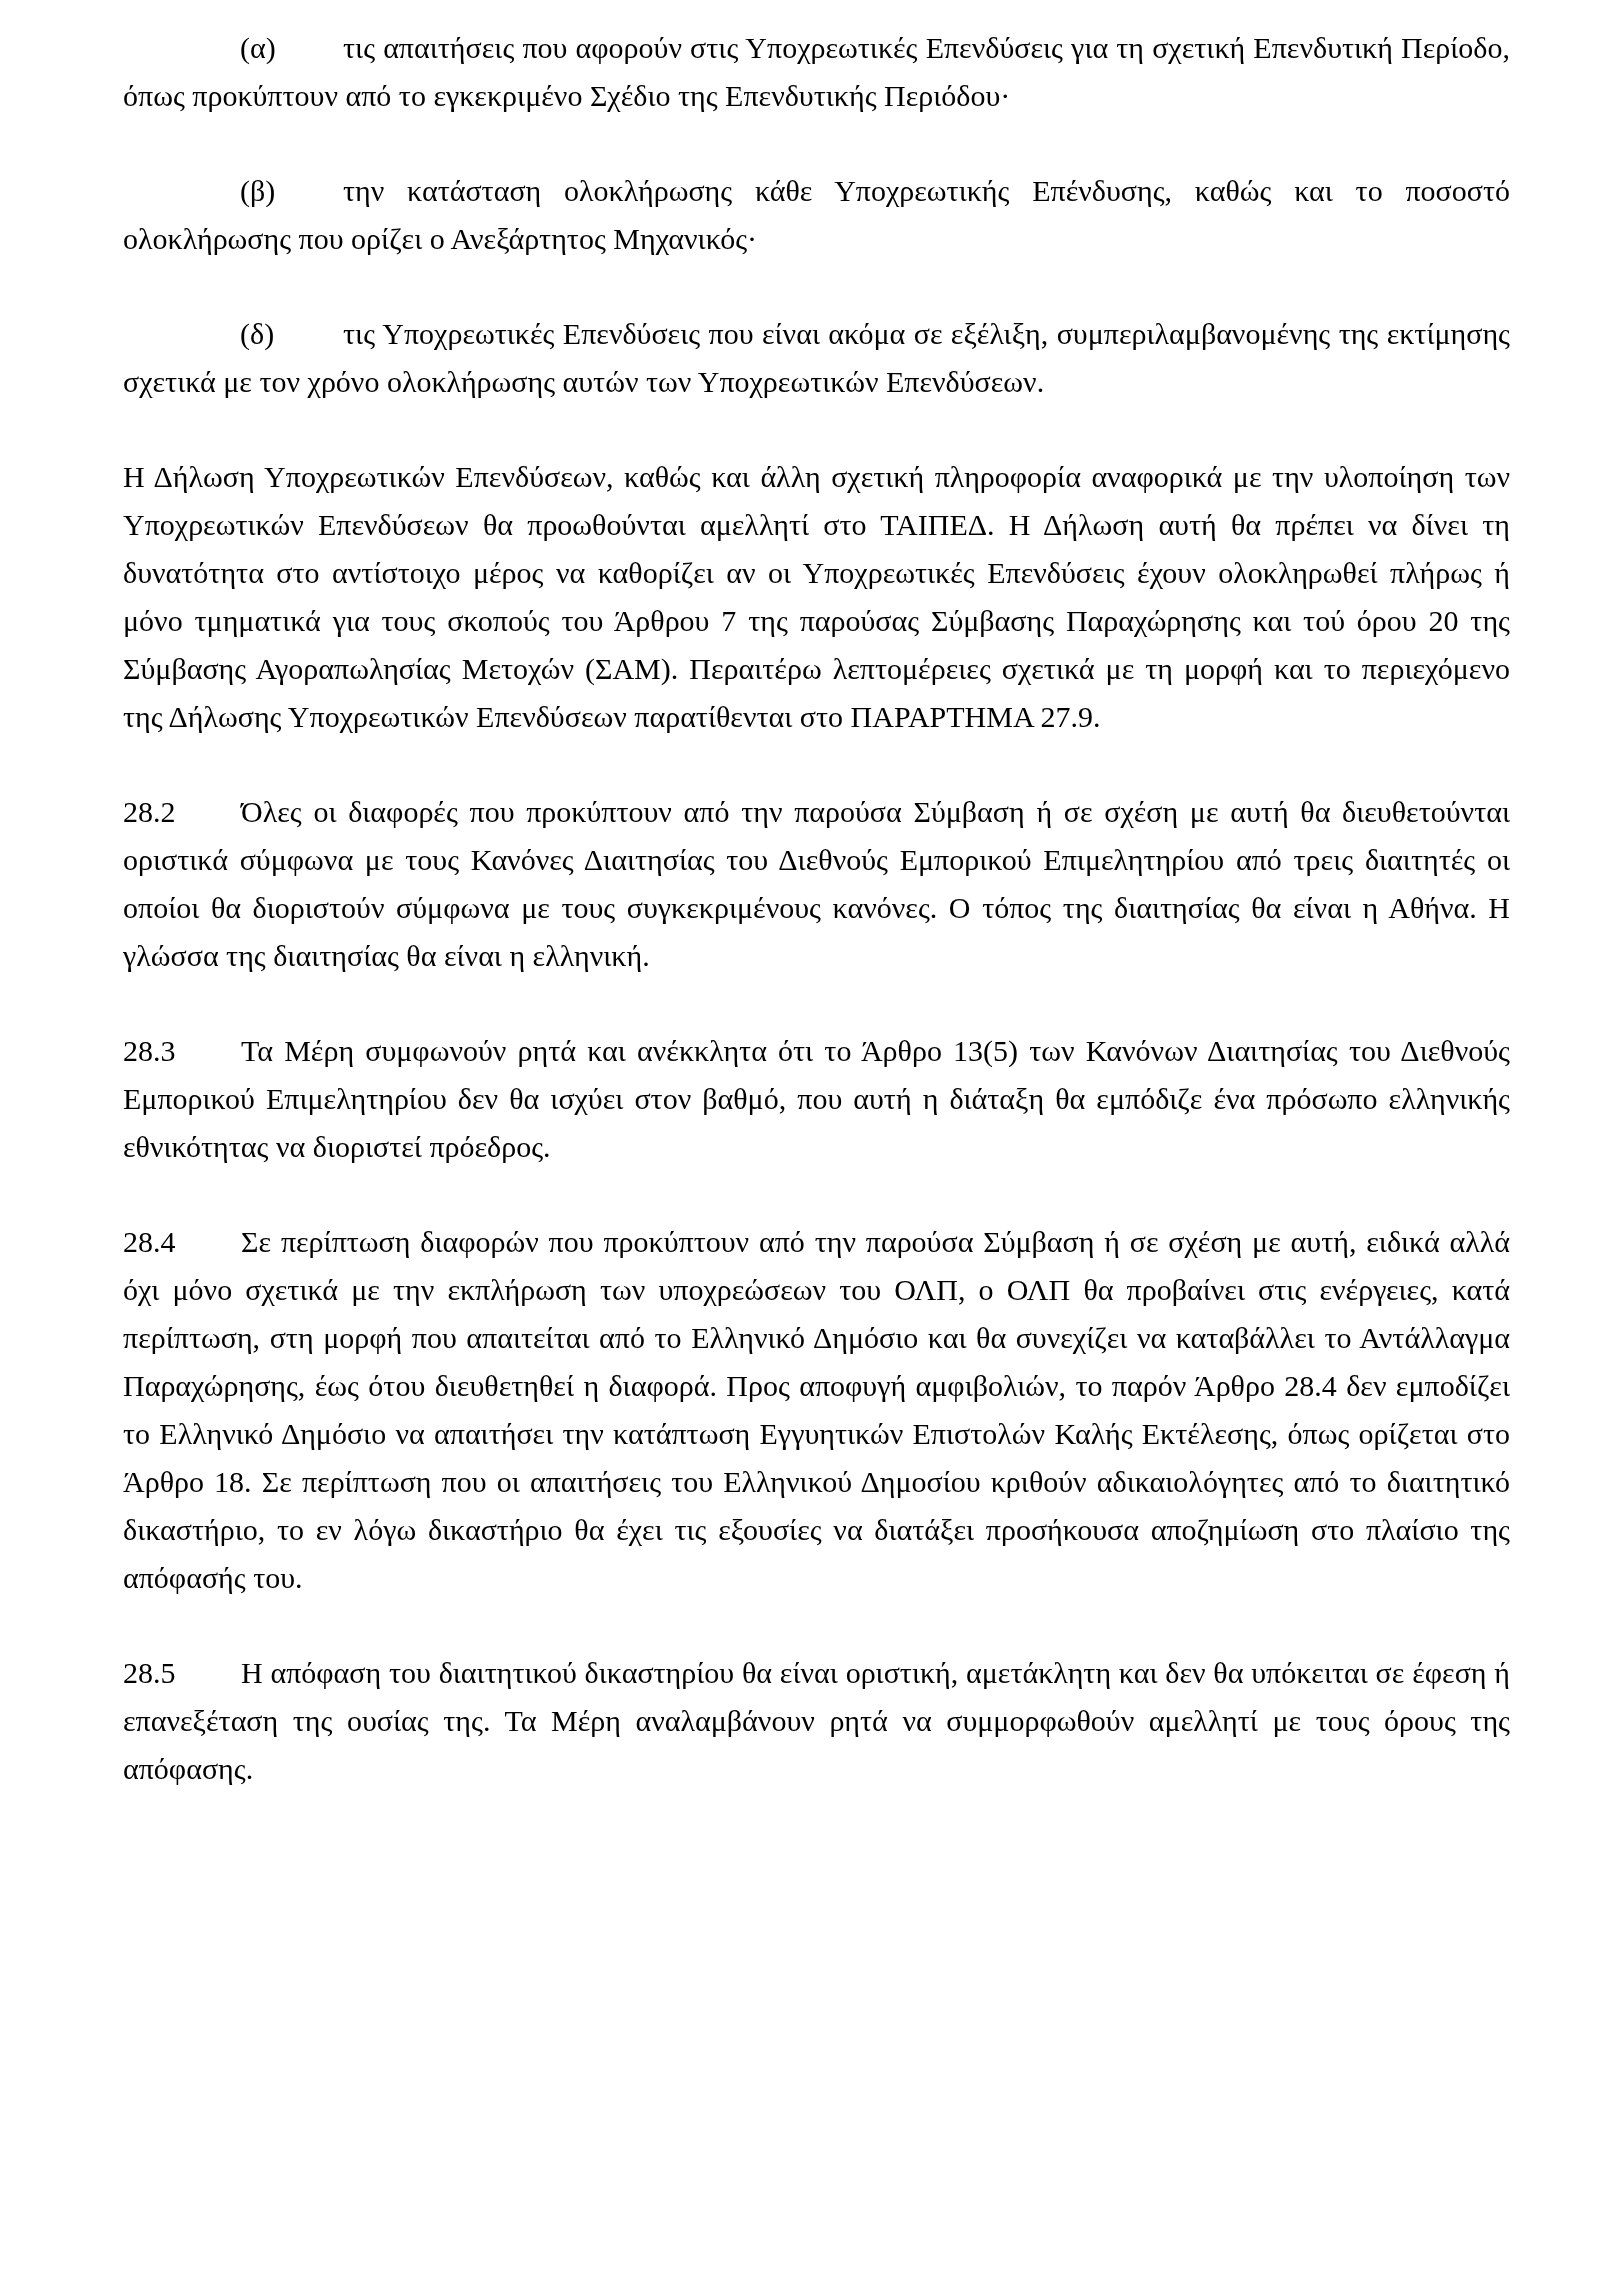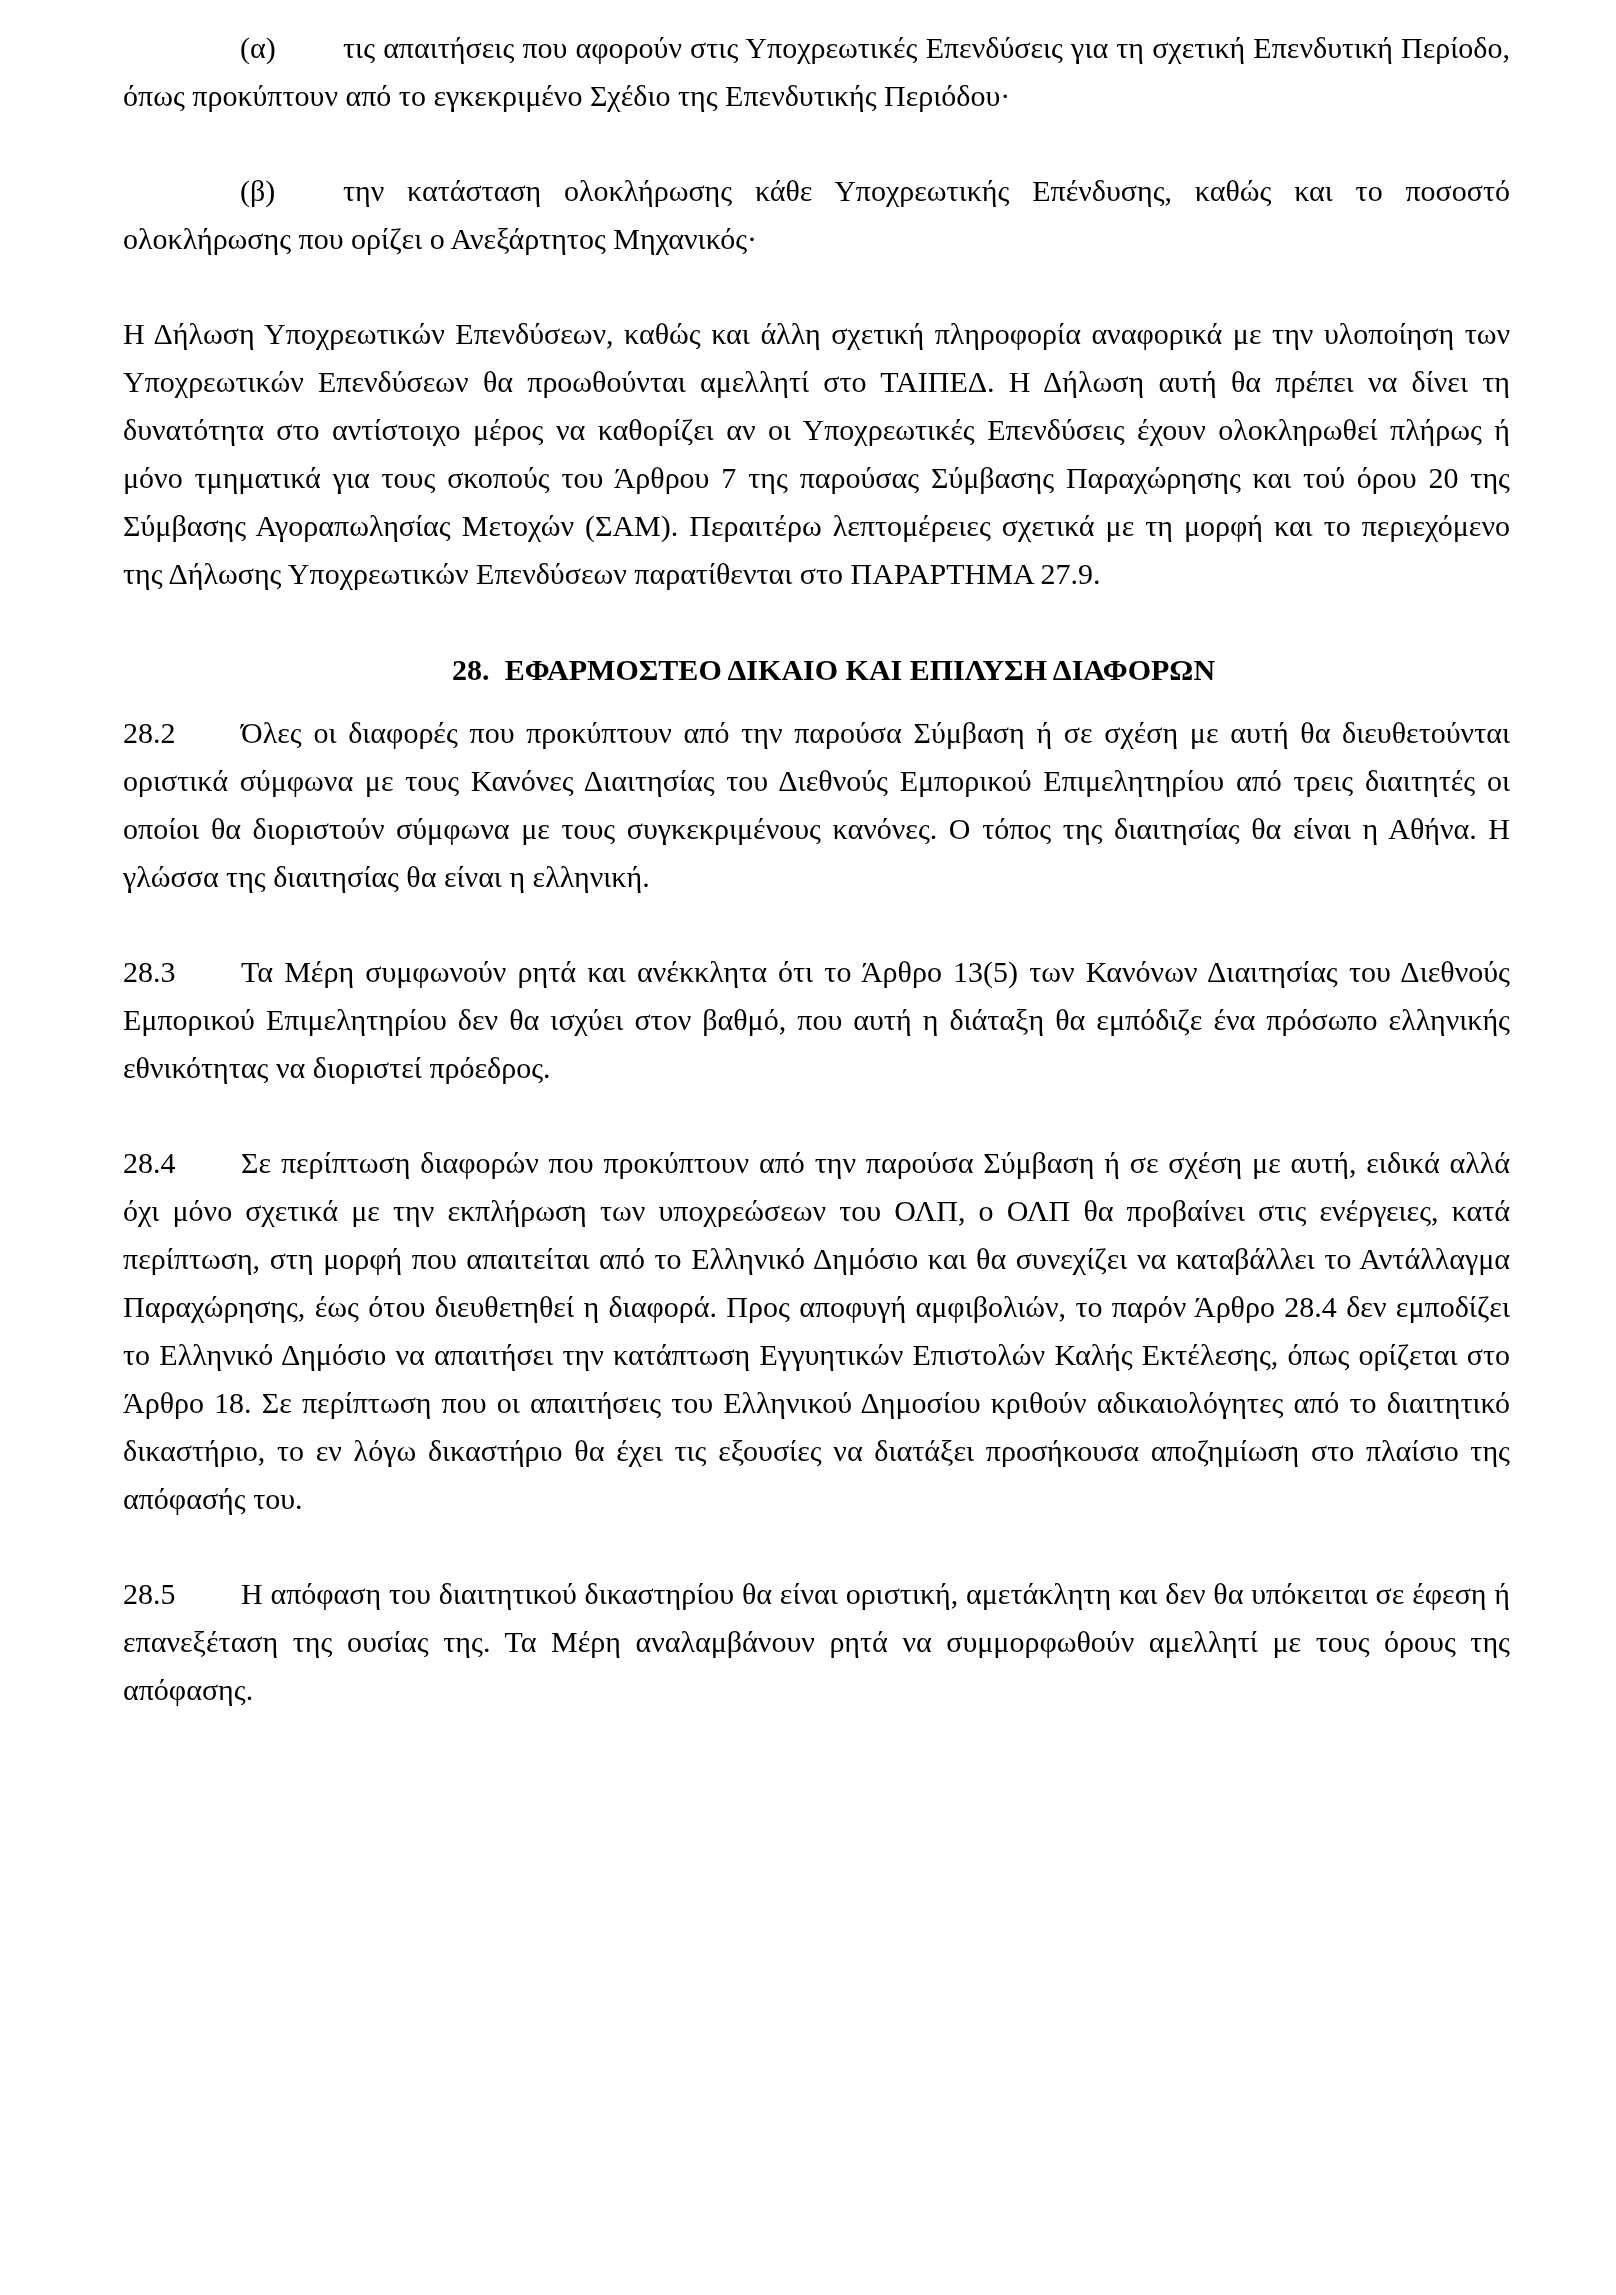--- a/index.html
+++ b/index.html
@@ -21,24 +21,24 @@
 </head>
 <body>
 
 <div class="page">
 
   <p class="sub"><span class="lbl-wrap">(α)</span><span>τις απαιτήσεις που αφορούν στις Υποχρεωτικές Επενδύσεις για τη σχετική Επενδυτική Περίοδο, όπως προκύπτουν από το εγκεκριμένο Σχέδιο της Επενδυτικής Περιόδου·</span></p>
 
   <p class="sub"><span class="lbl-wrap">(β)</span><span>την κατάσταση ολοκλήρωσης κάθε Υποχρεωτικής Επένδυσης, καθώς και το ποσοστό ολοκλήρωσης που ορίζει ο Ανεξάρτητος Μηχανικός·</span></p>
 
 
+  <p class="sub"><span class="lbl-wrap">(δ)</span><span>τις Υποχρεωτικές Επενδύσεις που είναι ακόμα σε εξέλιξη, συμπεριλαμβανομένης της εκτίμησης σχετικά με τον χρόνο ολοκλήρωσης αυτών των Υποχρεωτικών Επενδύσεων.</span></p>
 
   <p class="para">Η Δήλωση Υποχρεωτικών Επενδύσεων, καθώς και άλλη σχετική πληροφορία αναφορικά με την υλοποίηση των Υποχρεωτικών Επενδύσεων θα προωθούνται αμελλητί στο ΤΑΙΠΕΔ. Η Δήλωση αυτή θα πρέπει να δίνει τη δυνατότητα στο αντίστοιχο μέρος να καθορίζει αν οι Υποχρεωτικές Επενδύσεις έχουν ολοκληρωθεί πλήρως ή μόνο τμηματικά για τους σκοπούς του Άρθρου 7 της παρούσας Σύμβασης Παραχώρησης και τού όρου 20 της Σύμβασης Αγοραπωλησίας Μετοχών (ΣΑΜ). Περαιτέρω λεπτομέρειες σχετικά με τη μορφή και το περιεχόμενο της Δήλωσης Υποχρεωτικών Επενδύσεων παρατίθενται στο ΠΑΡΑΡΤΗΜΑ 27.9.</p>
 
-  <div class="heading"><span class="num">28.</span><span>ΕΦΑΡΜΟΣΤΕΟ ΔΙΚΑΙΟ ΚΑΙ ΕΠΙΛΥΣΗ ΔΙΑΦΟΡΩΝ</span></div>
 
 
   <p class="clause"><span class="cnum">28.2</span><span>Όλες οι διαφορές που προκύπτουν από την παρούσα Σύμβαση ή σε σχέση με αυτή θα διευθετούνται οριστικά σύμφωνα με τους Κανόνες Διαιτησίας του Διεθνούς Εμπορικού Επιμελητηρίου από τρεις διαιτητές οι οποίοι θα διοριστούν σύμφωνα με τους συγκεκριμένους κανόνες. Ο τόπος της διαιτησίας θα είναι η Αθήνα. Η γλώσσα της διαιτησίας θα είναι η ελληνική.</span></p>
 
   <p class="clause"><span class="cnum">28.3</span><span>Τα Μέρη συμφωνούν ρητά και ανέκκλητα ότι το Άρθρο 13(5) των Κανόνων Διαιτησίας του Διεθνούς Εμπορικού Επιμελητηρίου δεν θα ισχύει στον βαθμό, που αυτή η διάταξη θα εμπόδιζε ένα πρόσωπο ελληνικής εθνικότητας να διοριστεί πρόεδρος.</span></p>
 
   <p class="clause"><span class="cnum">28.4</span><span>Σε περίπτωση διαφορών που προκύπτουν από την παρούσα Σύμβαση ή σε σχέση με αυτή, ειδικά αλλά όχι μόνο σχετικά με την εκπλήρωση των υποχρεώσεων του ΟΛΠ, ο ΟΛΠ θα προβαίνει στις ενέργειες, κατά περίπτωση, στη μορφή που απαιτείται από το Ελληνικό Δημόσιο και θα συνεχίζει να καταβάλλει το Αντάλλαγμα Παραχώρησης, έως ότου διευθετηθεί η διαφορά. Προς αποφυγή αμφιβολιών, το παρόν Άρθρο 28.4 δεν εμποδίζει το Ελληνικό Δημόσιο να απαιτήσει την κατάπτωση Εγγυητικών Επιστολών Καλής Εκτέλεσης, όπως ορίζεται στο Άρθρο 18. Σε περίπτωση που οι απαιτήσεις του Ελληνικού Δημοσίου κριθούν αδικαιολόγητες από το διαιτητικό δικαστήριο, το εν λόγω δικαστήριο θα έχει τις εξουσίες να διατάξει προσήκουσα αποζημίωση στο πλαίσιο της απόφασής του.</span></p>
 
   <p class="clause"><span class="cnum">28.5</span><span>Η απόφαση του διαιτητικού δικαστηρίου θα είναι οριστική, αμετάκλητη και δεν θα υπόκειται σε έφεση ή επανεξέταση της ουσίας της. Τα Μέρη αναλαμβάνουν ρητά να συμμορφωθούν αμελλητί με τους όρους της απόφασης.</span></p>
 

